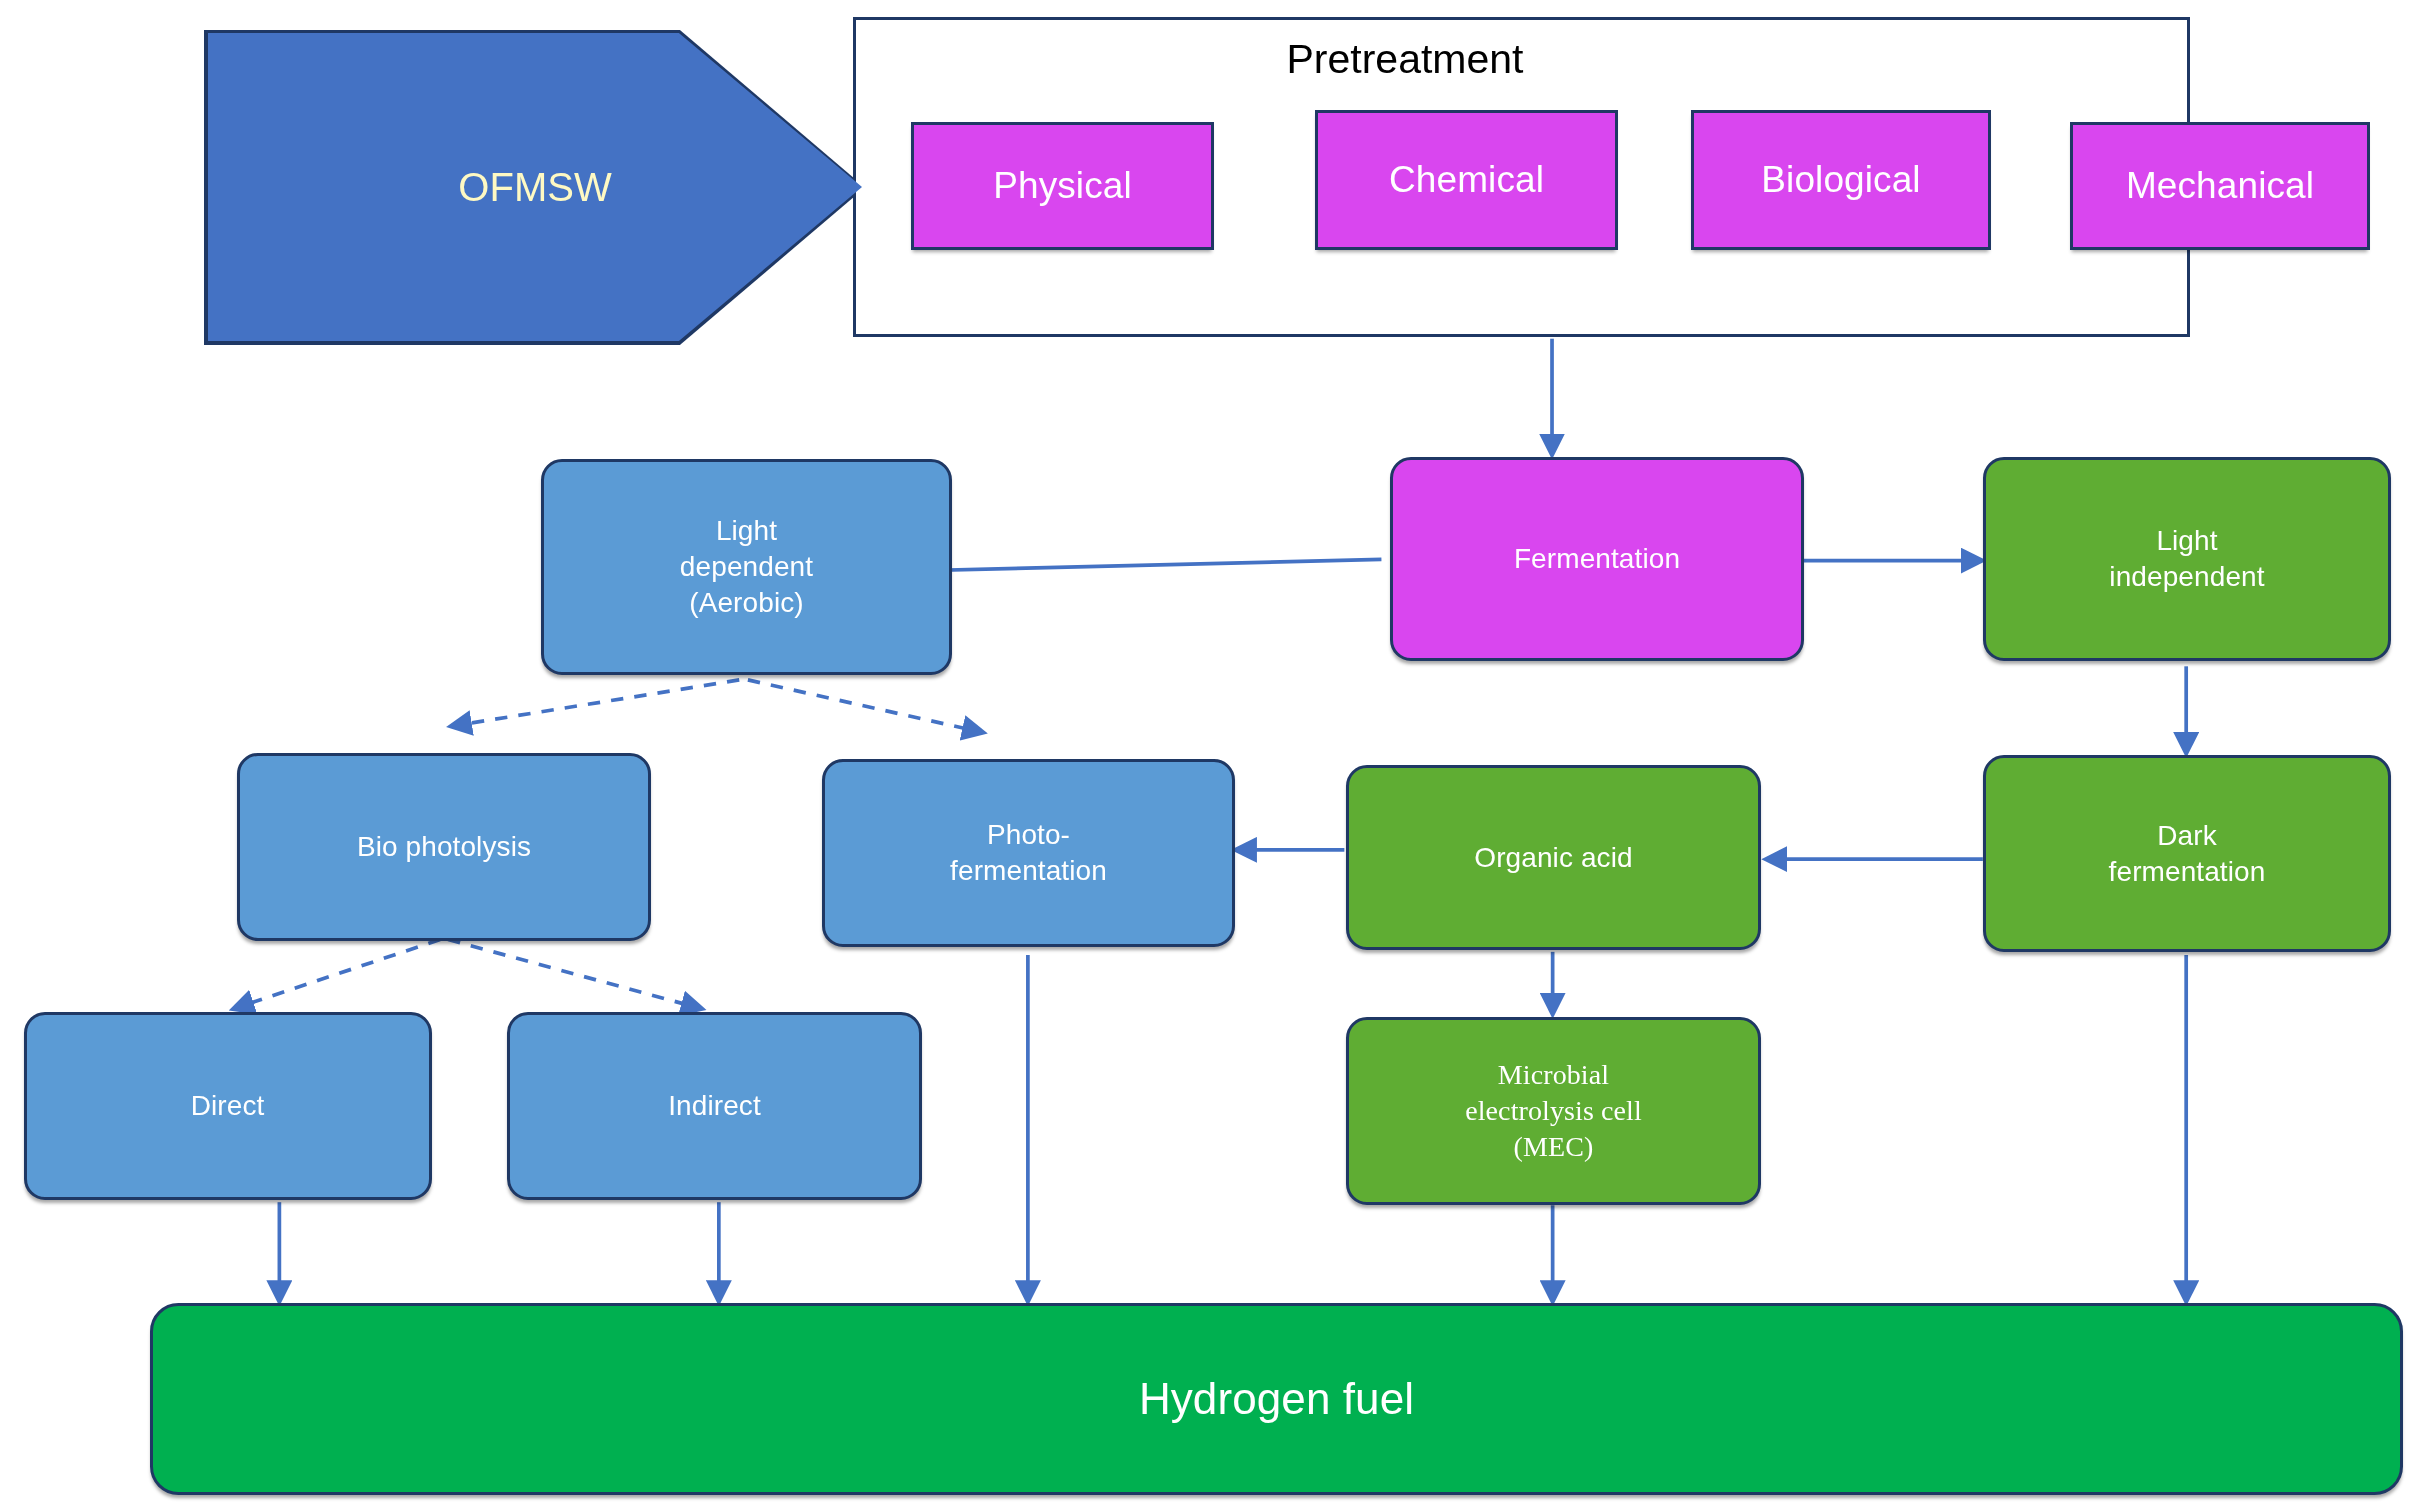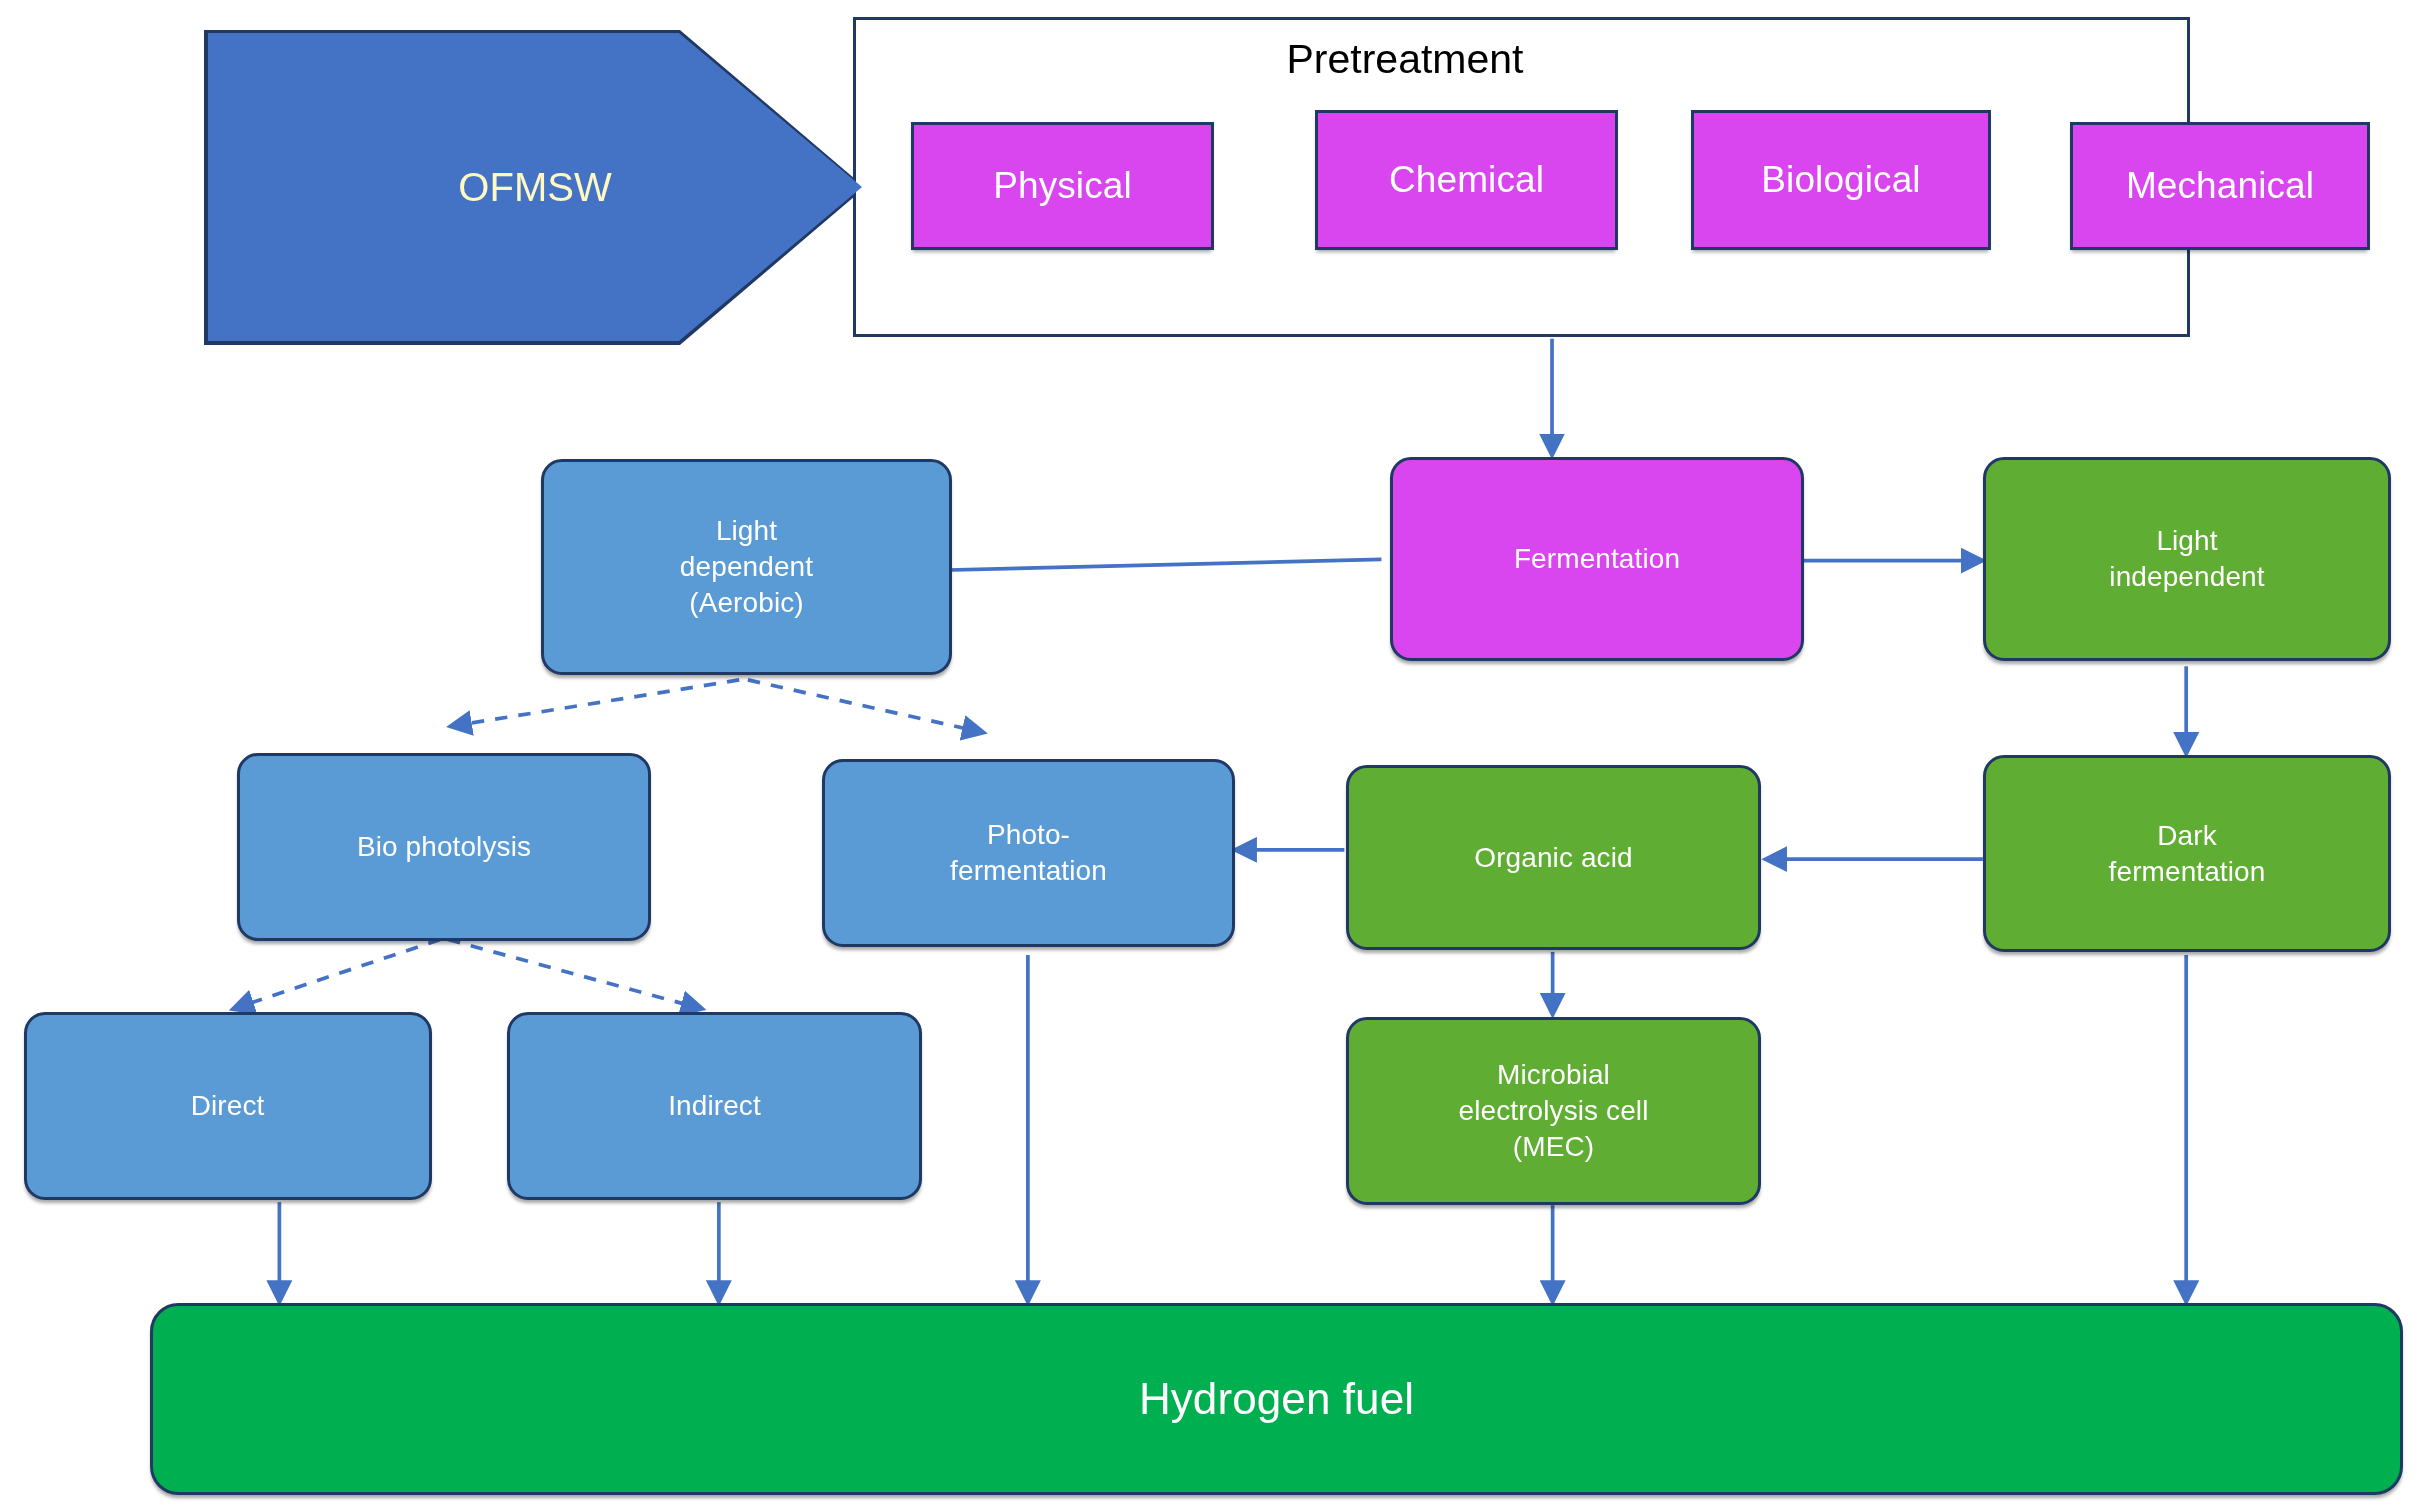--- a/index.html
+++ b/index.html
@@ -191,21 +191,21 @@
   </div>
 
   <div class="node blue-light rounded" style="left:23.5px;top:1012px;width:408px;height:188px;">
     <span>Direct</span>
   </div>
 
   <div class="node blue-light rounded" style="left:507px;top:1012px;width:415px;height:188px;">
     <span>Indirect</span>
   </div>
 
-  <div class="node green rounded" style="left:1346px;top:1017px;width:415px;height:188px;">
+  <div class="node green rounded" style="left:1346px;top:1017px;width:415px;height:188px;font-family:Liberation Serif, serif;">
     <span>Microbial
 electrolysis cell
 (MEC)</span>
   </div>
 
   <div class="node green-bright rounded-lg" style="left:150px;top:1303px;width:2253px;height:192px;font-size:44px;">
     <span>Hydrogen fuel</span>
   </div>
 
 </div>

